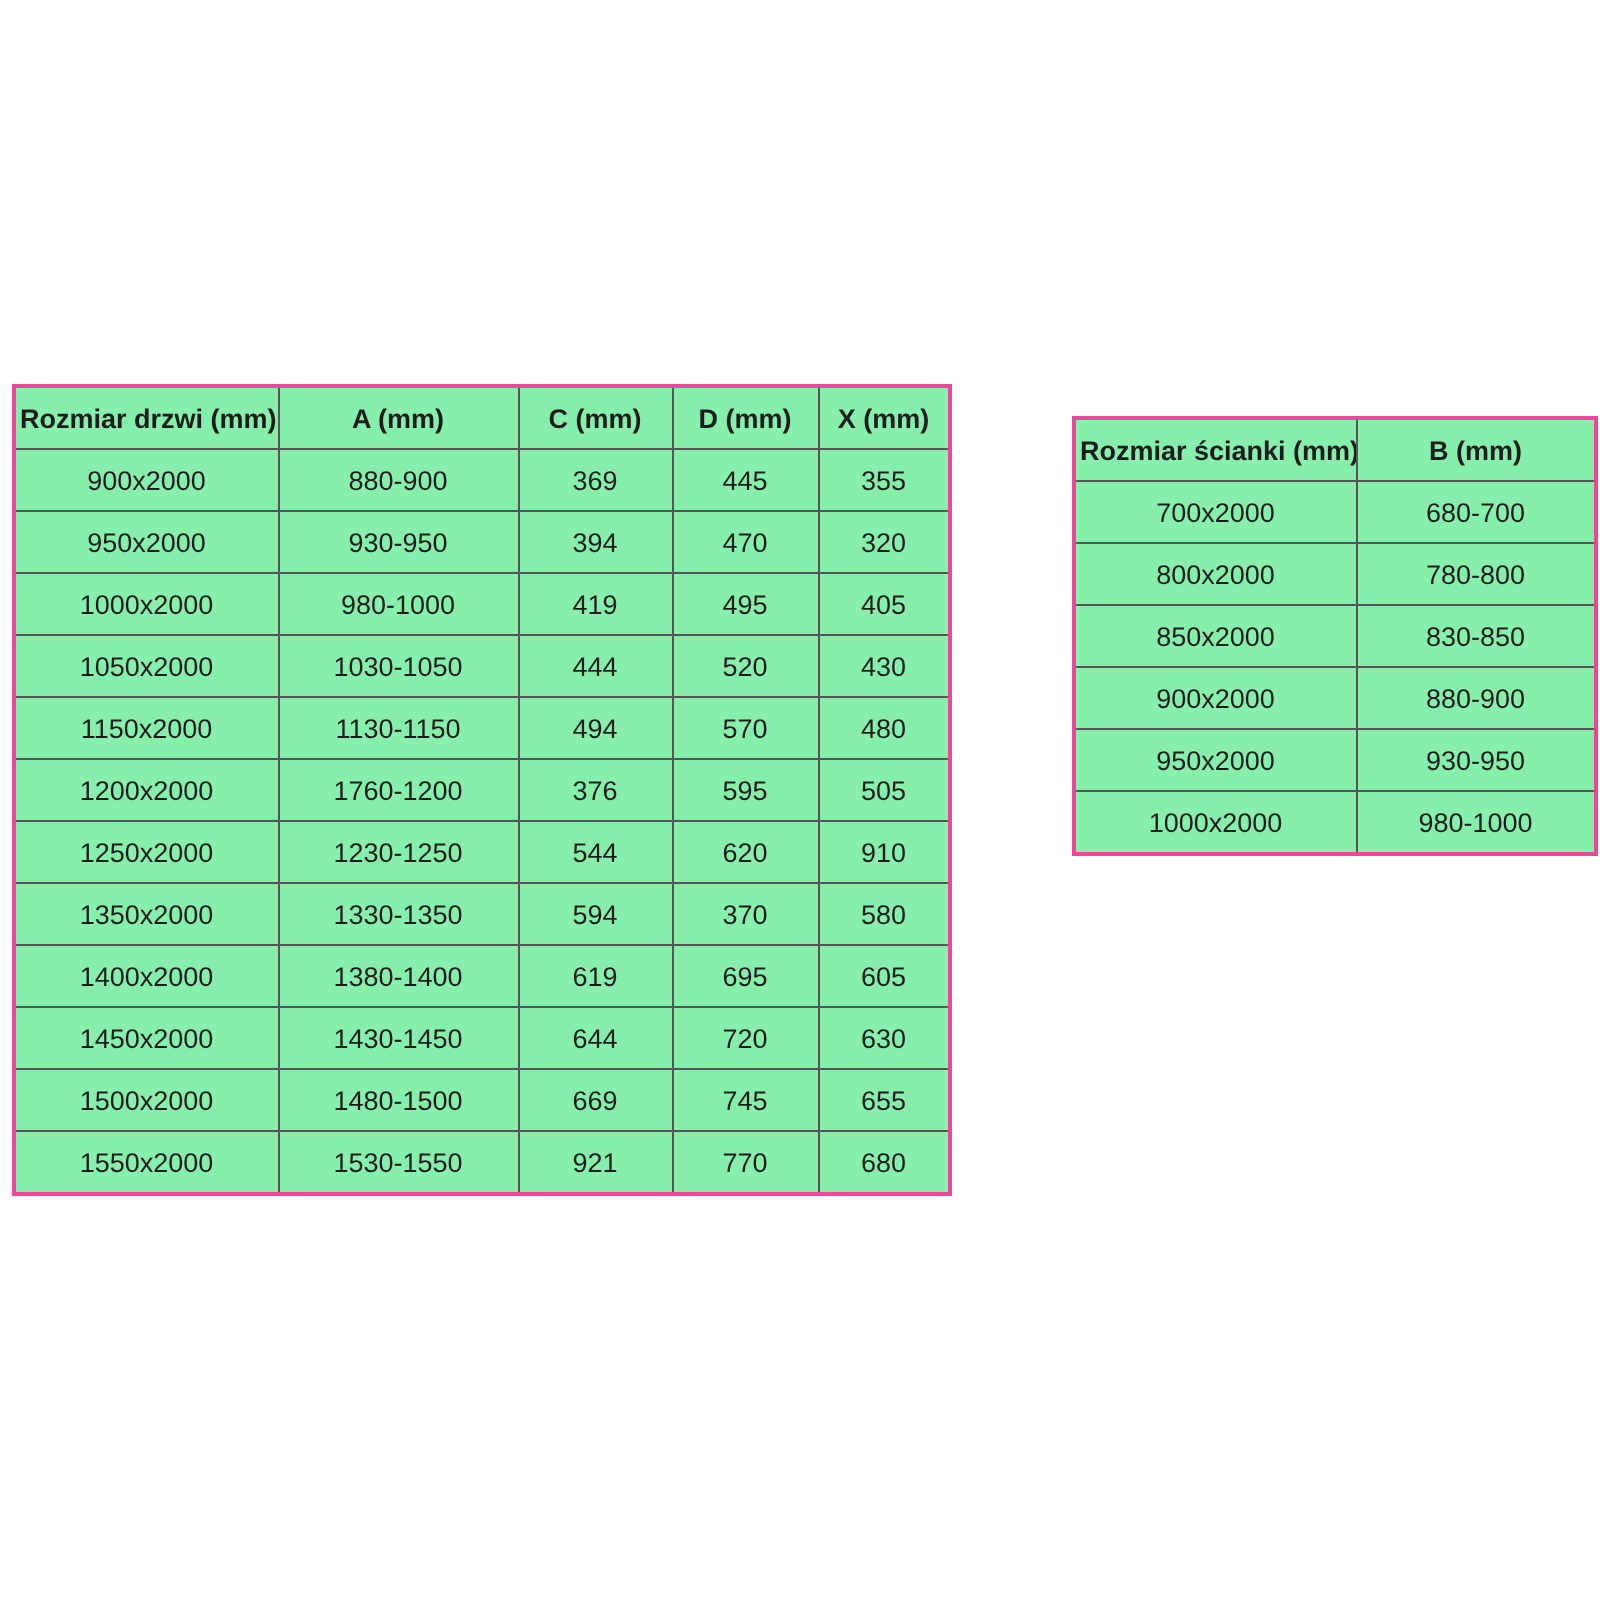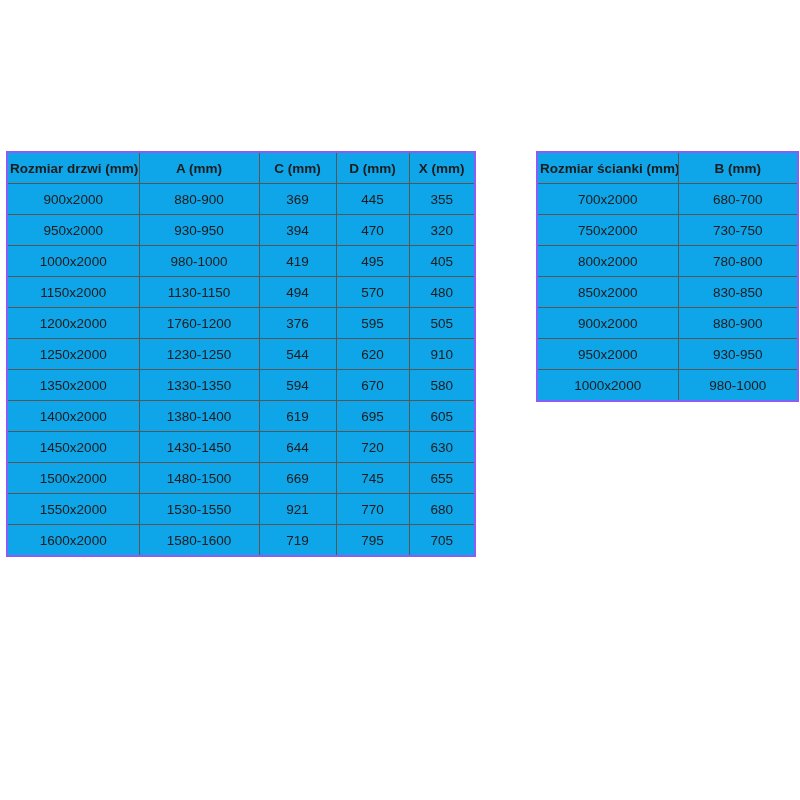--- a/index.html
+++ b/index.html
@@ -11,22 +11,23 @@
     width: 800px;
     height: 800px;
     background: #ffffff;
     font-family: "Liberation Sans", sans-serif;
     overflow: hidden;
   }
   table.spec-table {
     position: absolute;
     border-collapse: collapse;
     table-layout: fixed;
-    background: #0ea5e9;
-    border: 2px solid #8b5cf6;
+    background: #86efac;
+    border: 2px solid #ec4899;
+    margin-top: 41px;
   }
   table.spec-table th,
   table.spec-table td {
     border: 1px solid #565656;
     text-align: center;
     vertical-align: middle;
     height: 30px;
     padding: 0 2px;
     font-size: 13.5px;
     color: #1c1c1c;
@@ -36,21 +37,21 @@
   table.spec-table th {
     font-weight: bold;
   }
   #doors-table {
     left: 6px;
     top: 151px;
     width: 468px;
   }
   #walls-table {
     left: 536px;
-    top: 151px;
+    top: 167px;
     width: 261px;
     padding-left: 28px;
   }
 </style>
 </head>
 <body>
 
 <table id="doors-table" class="spec-table">
     <colgroup>
       <col style="width: 132px;">
@@ -84,20 +85,27 @@
         <td>320</td>
       </tr>
       <tr>
         <td>1000x2000</td>
         <td>980-1000</td>
         <td>419</td>
         <td>495</td>
         <td>405</td>
       </tr>
       <tr>
+        <td>1050x2000</td>
+        <td>1030-1050</td>
+        <td>444</td>
+        <td>520</td>
+        <td>430</td>
+      </tr>
+      <tr>
         <td>1150x2000</td>
         <td>1130-1150</td>
         <td>494</td>
         <td>570</td>
         <td>480</td>
       </tr>
       <tr>
         <td>1200x2000</td>
         <td>1760-1200</td>
         <td>376</td>
@@ -108,21 +116,21 @@
         <td>1250x2000</td>
         <td>1230-1250</td>
         <td>544</td>
         <td>620</td>
         <td>910</td>
       </tr>
       <tr>
         <td>1350x2000</td>
         <td>1330-1350</td>
         <td>594</td>
-        <td>670</td>
+        <td>370</td>
         <td>580</td>
       </tr>
       <tr>
         <td>1400x2000</td>
         <td>1380-1400</td>
         <td>619</td>
         <td>695</td>
         <td>605</td>
       </tr>
       <tr>
@@ -139,49 +147,38 @@
         <td>745</td>
         <td>655</td>
       </tr>
       <tr>
         <td>1550x2000</td>
         <td>1530-1550</td>
         <td>921</td>
         <td>770</td>
         <td>680</td>
       </tr>
-      <tr>
-        <td>1600x2000</td>
-        <td>1580-1600</td>
-        <td>719</td>
-        <td>795</td>
-        <td>705</td>
-      </tr>
     </tbody>
   </table>
 
 <table id="walls-table" class="spec-table">
     <colgroup>
       <col style="width: 141px;">
       <col style="width: 120px;">
     </colgroup>
     <thead>
       <tr>
         <th>Rozmiar ścianki (mm)</th>
         <th>B (mm)</th>
       </tr>
     </thead>
     <tbody>
       <tr>
         <td>700x2000</td>
         <td>680-700</td>
-      </tr>
-      <tr>
-        <td>750x2000</td>
-        <td>730-750</td>
       </tr>
       <tr>
         <td>800x2000</td>
         <td>780-800</td>
       </tr>
       <tr>
         <td>850x2000</td>
         <td>830-850</td>
       </tr>
       <tr>

